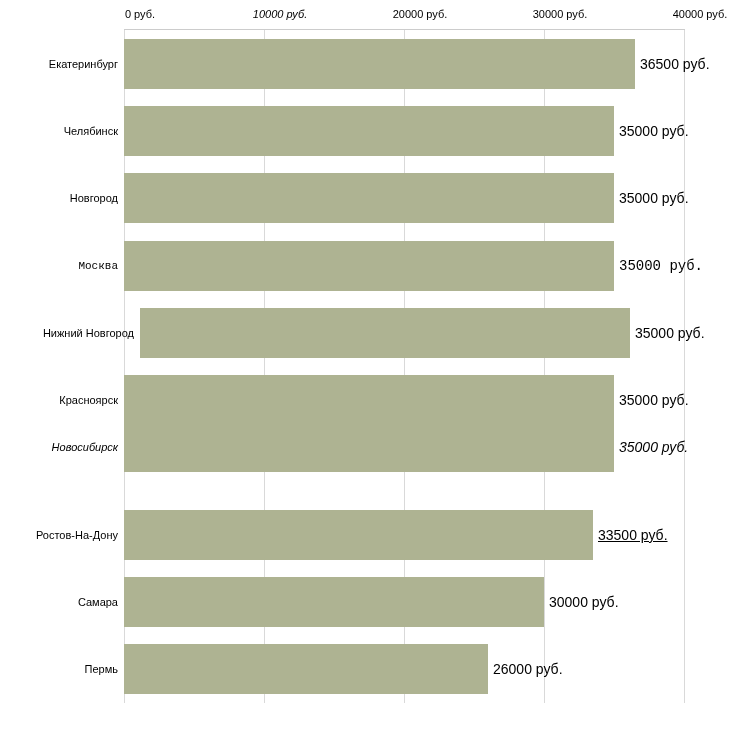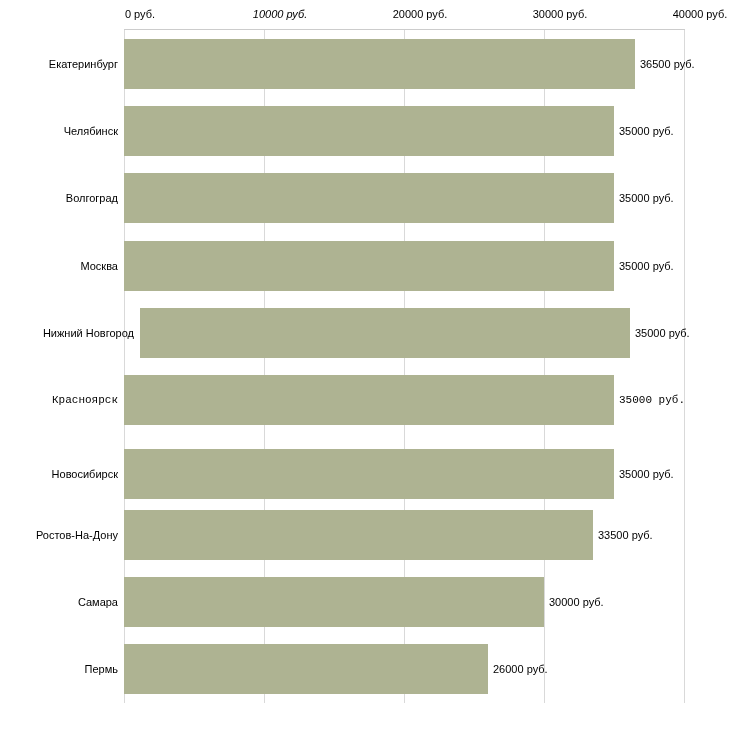--- a/index.html
+++ b/index.html
@@ -79,21 +79,21 @@
     left: 124px;
     top: 50%;
     transform: translateY(-50%);
     height: 50px;
     background: #aeb392;
   }
   .bar-value {
     position: absolute;
     top: 50%;
     transform: translateY(-50%);
-    font-size: 11px;
+    font-size: 14px;
     white-space: nowrap;
     color: #000;
   }
 </style>
 </head>
 <body>
 
 <div id="chart-root">
 
   <div class="axis-top">
@@ -119,53 +119,53 @@
       <div class="bar-value" style="left: 640px;">36500 руб.</div>
     </div>
 
     <div class="row" style="top:67.3px;">
       <div class="row-label">Челябинск</div>
       <div class="bar" style="width: 490px;"></div>
       <div class="bar-value" style="left: 619px;">35000 руб.</div>
     </div>
 
     <div class="row" style="top:134.6px;">
-      <div class="row-label">Волгоград</div>
+      <div class="row-label">Новгород</div>
       <div class="bar" style="width: 490px;"></div>
       <div class="bar-value" style="left: 619px;">35000 руб.</div>
     </div>
 
-    <div class="row" style="top:201.9px;">
+    <div class="row" style="top:201.9px;font-family:Liberation Mono, monospace;">
       <div class="row-label">Москва</div>
       <div class="bar" style="width: 490px;"></div>
       <div class="bar-value" style="left: 619px;">35000 руб.</div>
     </div>
 
     <div class="row" style="top:269.2px;margin-left:16px;">
       <div class="row-label">Нижний Новгород</div>
       <div class="bar" style="width: 490px;"></div>
       <div class="bar-value" style="left: 619px;">35000 руб.</div>
     </div>
 
-    <div class="row" style="top:336.5px;font-family:Liberation Mono, monospace;">
+    <div class="row" style="top:336.5px;">
       <div class="row-label">Красноярск</div>
       <div class="bar" style="width: 490px;"></div>
       <div class="bar-value" style="left: 619px;">35000 руб.</div>
     </div>
 
-    <div class="row" style="top:410px;">
+    <div class="row" style="top:383px;font-style:italic;">
       <div class="row-label">Новосибирск</div>
       <div class="bar" style="width: 490px;"></div>
       <div class="bar-value" style="left: 619px;">35000 руб.</div>
     </div>
 
     <div class="row" style="top:471.1px;">
       <div class="row-label">Ростов-На-Дону</div>
       <div class="bar" style="width: 469px;"></div>
-      <div class="bar-value" style="left: 598px;">33500 руб.</div>
+      <div class="bar-value" style="left: 598px; text-decoration: underline;">33500 руб.</div>
     </div>
 
     <div class="row" style="top:538.4px;">
       <div class="row-label">Самара</div>
       <div class="bar" style="width: 420px;"></div>
       <div class="bar-value" style="left: 549px;">30000 руб.</div>
     </div>
 
     <div class="row" style="top:605.7px;">
       <div class="row-label">Пермь</div>

